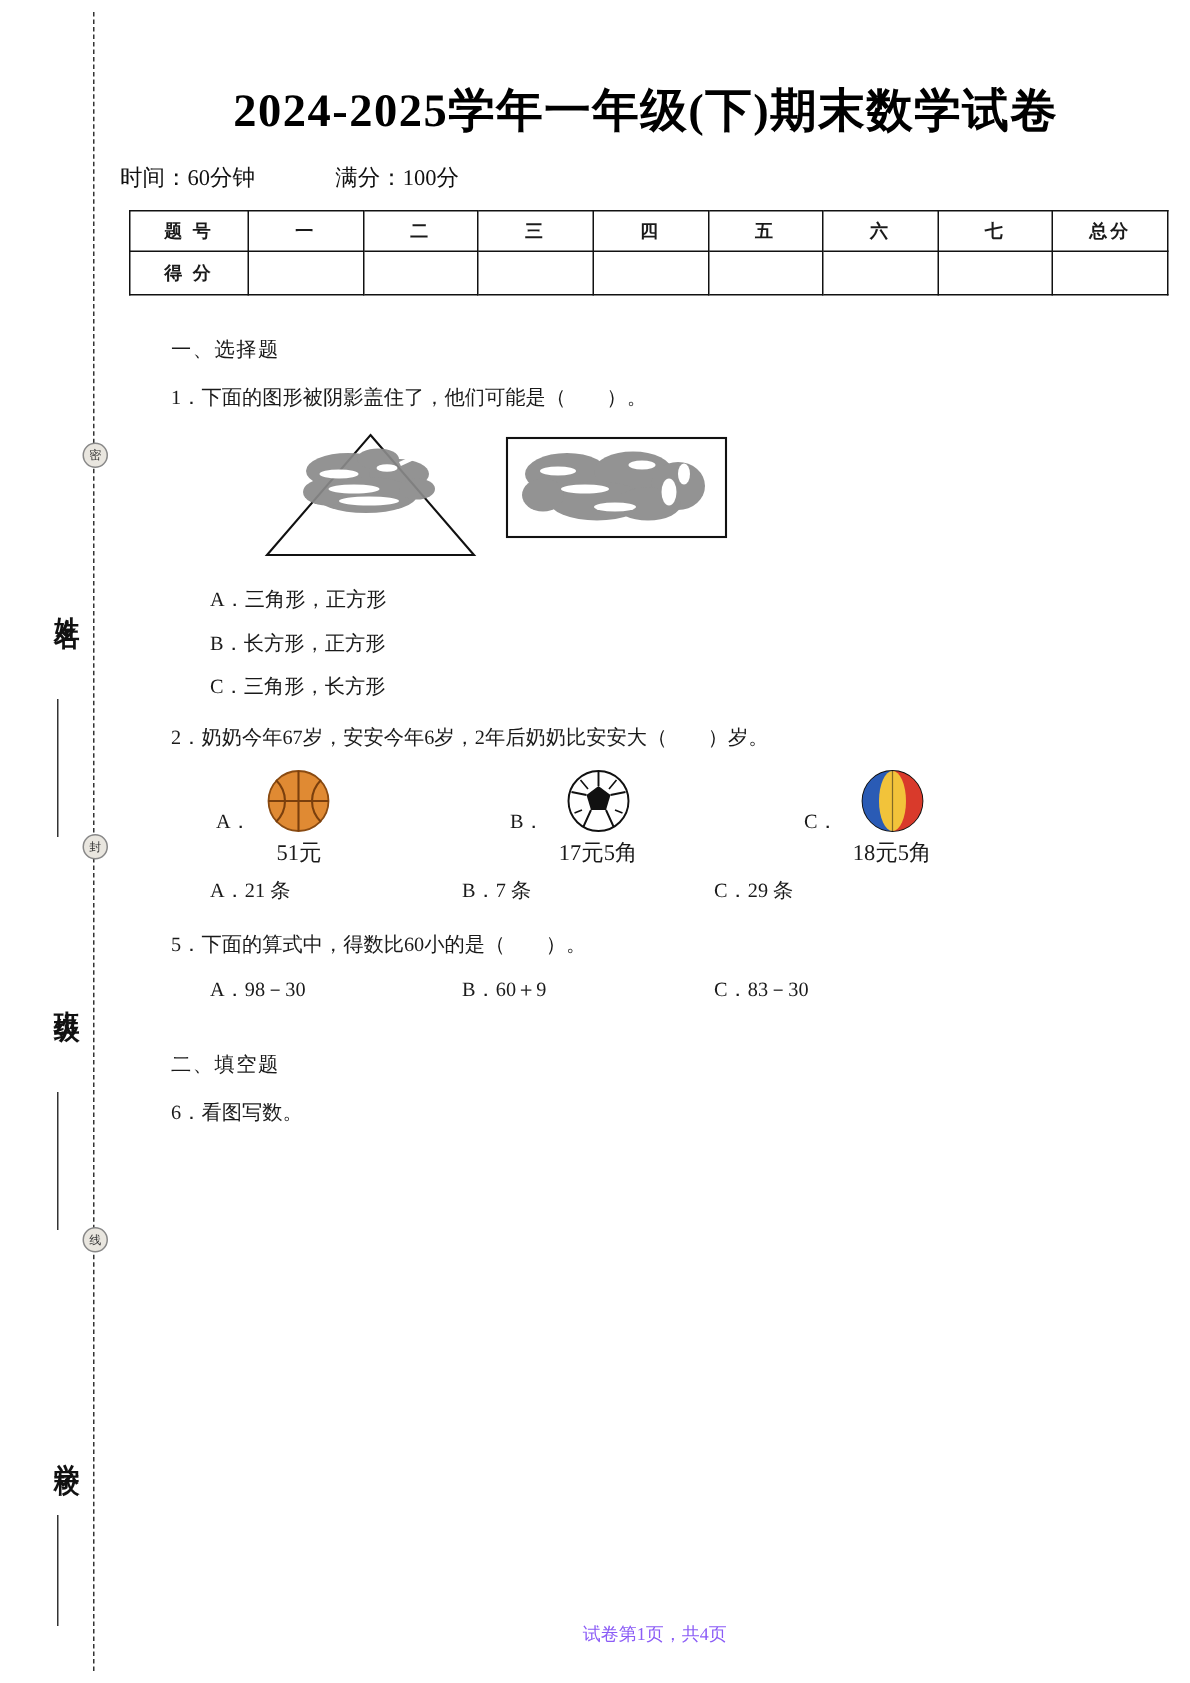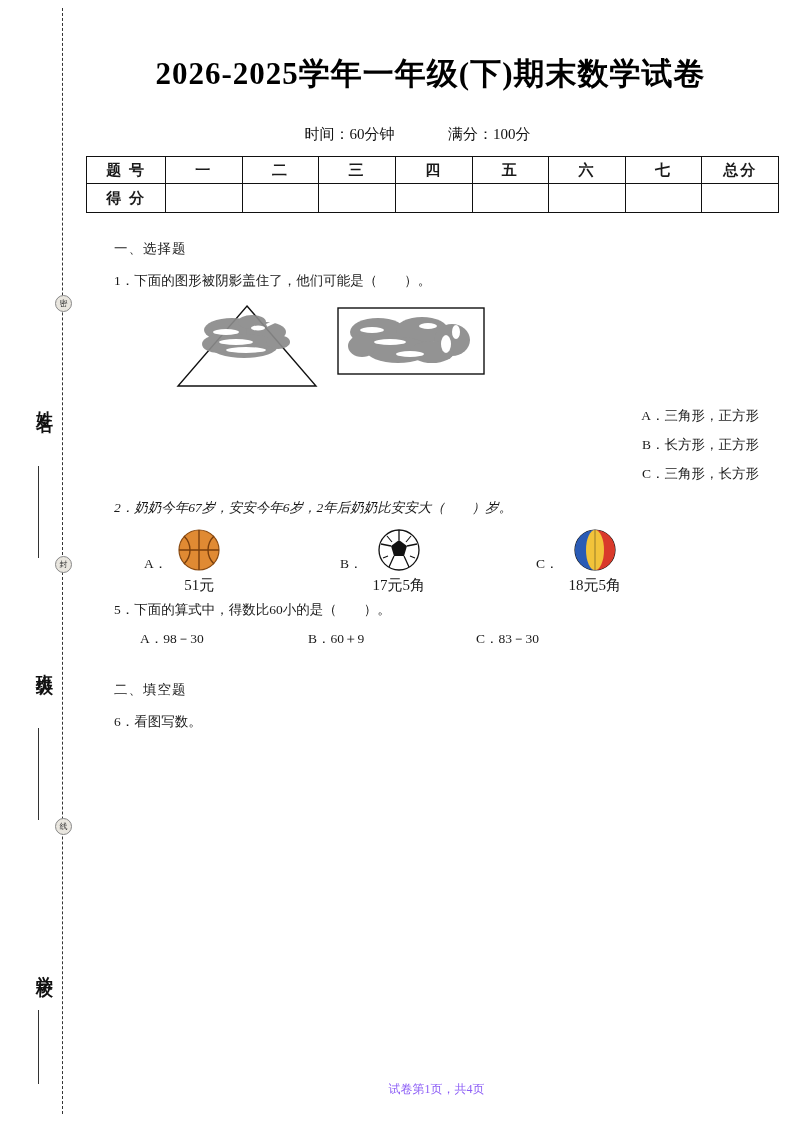--- a/index.html
+++ b/index.html
@@ -79,43 +79,43 @@
     font-family: "Liberation Serif", serif;
     font-weight: bold;
     font-size: 31px;
     letter-spacing: 1px;
     margin: 53px 0 0 0;
     padding-right: 12px;
     color: #000;
   }
 
   .meta-line {
-    text-align: center;
+    text-align: left;
     padding-right: 38px;
-    margin-top: 30px;
+    margin-top: 14px;
     font-size: 15px;
     color: #111;
   }
   .meta-line .gap { display: inline-block; width: 46px; }
 
   
   .score-table-wrap {
     margin: 12px 0 0 0;
     padding: 0 14px 0 6px;
   }
   table.score {
     width: 100%;
     border-collapse: collapse;
     table-layout: fixed;
   }
   table.score td {
     border: 1px solid #111;
     height: 24px;
     text-align: center;
-    font-size: 15px;
+    font-size: 12px;
     font-weight: bold;
     letter-spacing: 2px;
   }
   table.score td.first {
     width: 76px;
   }
   table.score tr.row-blank td { height: 26px; }
 
   
   .content {
@@ -134,21 +134,21 @@
     margin: 0 0 9px 0;
     font-size: 13.5px;
   }
   .opts {
     display: flex;
     margin: 0 0 6px 0;
     padding-left: 26px;
     font-size: 13.5px;
   }
   .opts .opt { width: 168px; }
-  .opts.stacked { display: block; text-align: right; }
+  .opts.stacked { display: block; }
   .opts.stacked .opt { width: auto; margin-bottom: 9px; padding-left: 0; }
 
   .opt-block { padding-left: 26px; }
   .opt-block .line { margin-bottom: 10px; }
 
   
   .fig1 {
     position: relative;
     height: 92px;
     margin: 10px 0 12px 0;
@@ -219,21 +219,21 @@
 
   <div class="vlabel" style="top:660px;">班级：</div>
   <div class="vline" style="top:728px; height:92px;"></div>
 
   <div class="vlabel" style="top:962px;">学校</div>
   <div class="vline" style="top:1010px; height:74px;"></div>
 </div>
 
 <div class="page">
 
-  <h1 class="title">2026-2025学年一年级(下)期末数学试卷</h1>
+  <h1 class="title">2024-2025学年一年级(下)期末数学试卷</h1>
 
   <div class="meta-line">
     <span>时间：60分钟</span>
     <span class="gap"></span>
     <span>满分：100分</span>
   </div>
 
   <div class="score-table-wrap">
     <table class="score">
       <tbody>
@@ -312,21 +312,21 @@
         </svg>
       </div>
     </div>
 
     <div class="opts stacked opt-block">
       <div class="opt line">A．三角形，正方形</div>
       <div class="opt line">B．长方形，正方形</div>
       <div class="opt line">C．三角形，长方形</div>
     </div>
 
-    <div class="q" style="margin-top:14px;font-style:italic;">2．奶奶今年67岁，安安今年6岁，2年后奶奶比安安大（　　）岁。</div>
+    <div class="q" style="margin-top:14px;">2．奶奶今年67岁，安安今年6岁，2年后奶奶比安安大（　　）岁。</div>
 
     <div class="balls">
 
       <div class="ball-item">
         <div class="ball-label">A．</div>
         <div class="ball-col">
           <div class="ball-ico">
             <svg width="44" height="44" viewBox="0 0 44 44">
               <circle cx="22" cy="22" r="20" fill="#e08a33" stroke="#8a4b12" stroke-width="1.2"></circle>
               <path d="M2 22h40M22 2v40" stroke="#7a3f0d" stroke-width="1.4" fill="none"></path>
@@ -362,20 +362,25 @@
               <path d="M22 2 A20 20 0 0 0 22 42 A14 26 0 0 1 22 2Z" fill="#2a5bb5"></path>
               <path d="M22 2 A9 20 0 0 1 22 42 A9 20 0 0 1 22 2Z" fill="#f2c33a"></path>
               <path d="M22 2v40" stroke="#111" stroke-width="0.8" fill="none" opacity="0.5"></path>
             </svg>
           </div>
           <div class="ball-price">18元5角</div>
         </div>
       </div>
     </div>
 
+    <div class="opts" style="margin-bottom:16px;">
+      <div class="opt">A．21 条</div>
+      <div class="opt">B．7 条</div>
+      <div class="opt">C．29 条</div>
+    </div>
 
     <div class="q">5．下面的算式中，得数比60小的是（　　）。</div>
     <div class="opts" style="margin-bottom:30px;">
       <div class="opt">A．98－30</div>
       <div class="opt">B．60＋9</div>
       <div class="opt">C．83－30</div>
     </div>
 
     <div class="section-head">二、填空题</div>
 

